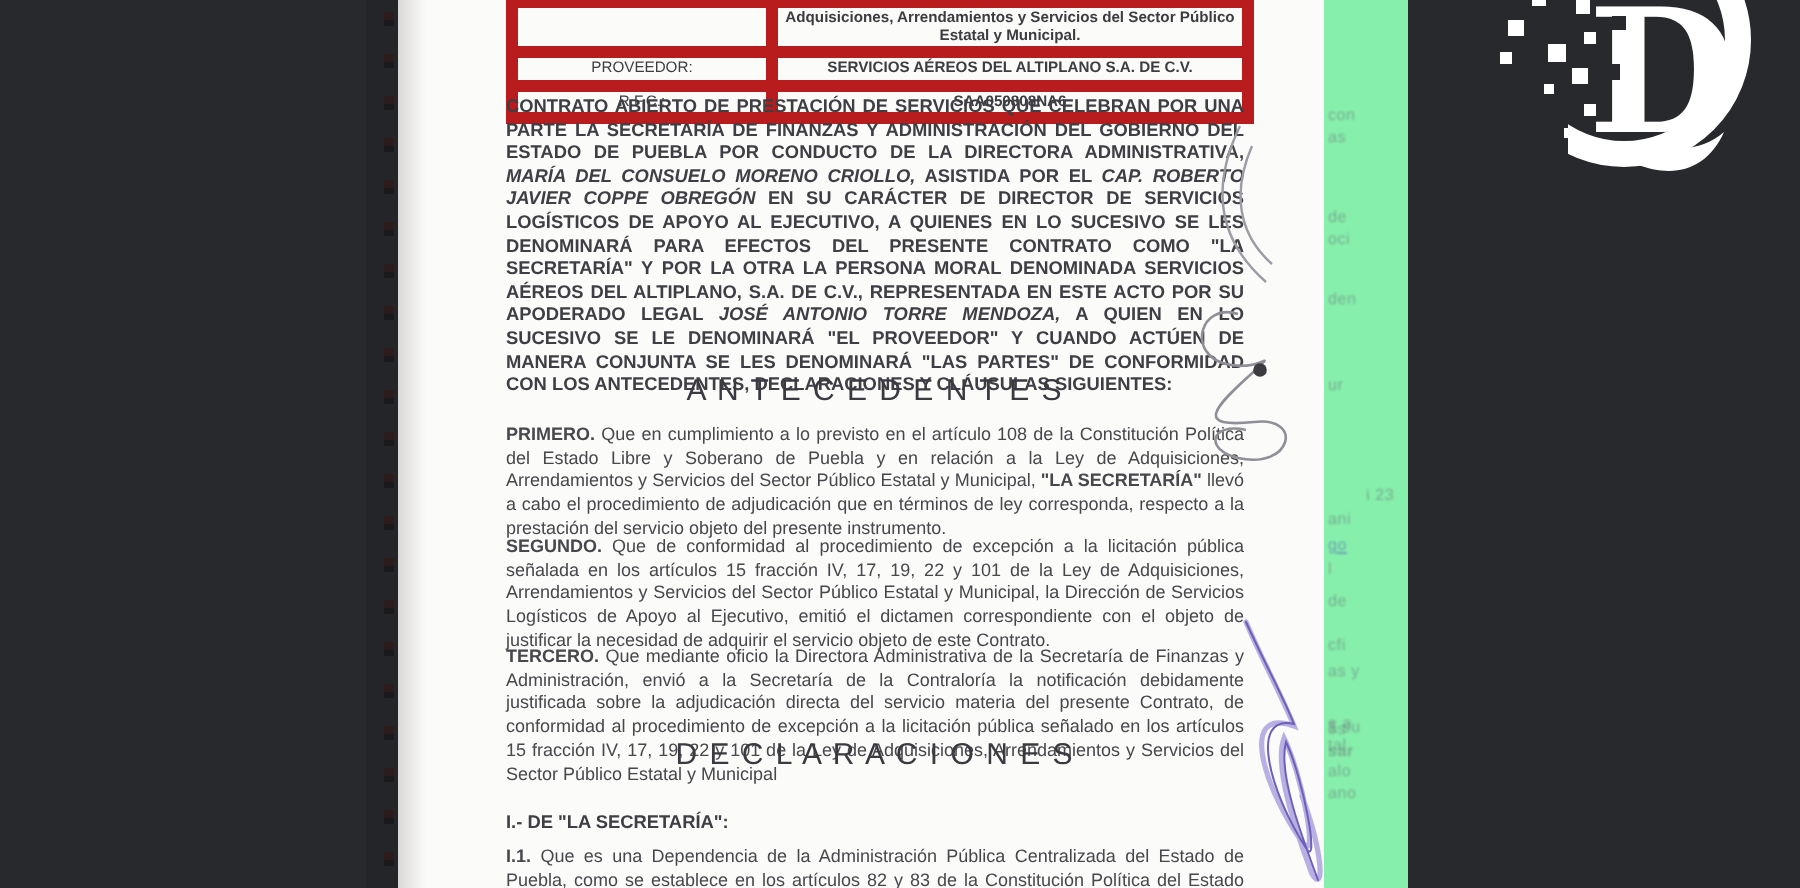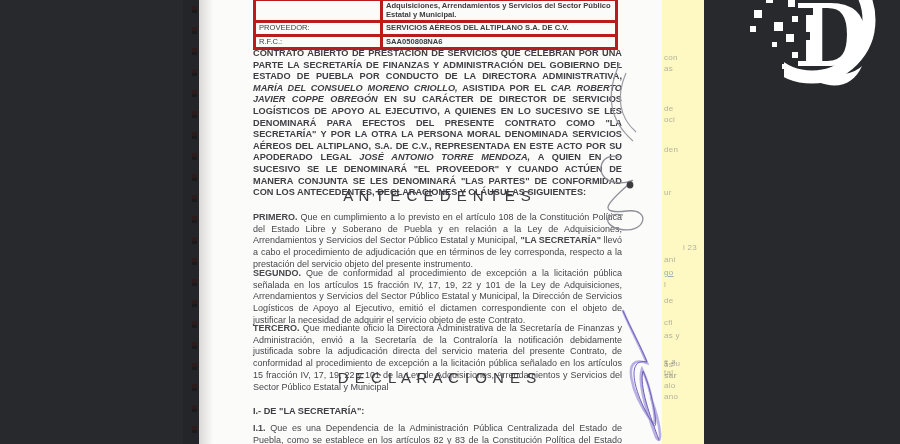--- a/index.html
+++ b/index.html
@@ -9,31 +9,31 @@
   .left-strip{position:absolute;left:183px;top:0;width:16px;height:444px;background:#242529;}
   .left-strip .marks{position:absolute;right:2px;top:0;width:5px;height:444px;
       background:repeating-linear-gradient(180deg,rgba(40,22,22,.0) 0 6px,rgba(46,26,26,.85) 6px 10px,rgba(25,25,28,.9) 10px 13px,rgba(36,37,41,0) 13px 21px);}
   
   .page{position:absolute;left:199px;top:0;width:463px;height:444px;background:#fbfbfa;}
   .page:before{content:"";position:absolute;left:0;top:0;width:14px;height:100%;
       background:linear-gradient(90deg,#d9d8d6,rgba(251,251,250,0));}
   .doc{position:absolute;color:#424247;}
   
   table.hdr{border-collapse:collapse;table-layout:fixed;width:352px;font-size:7.6px;color:#3c3c41;}
-  table.hdr td{border:3px solid #b91c1c;padding:1px 3px;vertical-align:top;line-height:8.6px;}
+  table.hdr td{border:6px solid #b91c1c;padding:1px 3px;vertical-align:top;line-height:8.6px;text-align:center;}
   td.lab{width:118px;font-weight:normal;}
   td.val{width:226px;font-weight:bold;}
   .para{width:369px;text-align:justify;font-size:9px;line-height:11.7px;color:#47474c;}
   .intro{font-weight:bold;font-size:9.2px;line-height:11.6px;color:#3e3e44;}
   .head{width:369px;text-align:center;font-weight:normal;font-size:15px;color:#3a3a40;}
   .sub{font-weight:bold;font-size:9.2px;color:#3e3e44;}
   .seg-i{font-style:italic;}
   .seg-b{font-weight:bold;}
   
-  .right-strip{position:absolute;left:662px;top:0;width:42px;height:444px;background:#fef9c3;}
+  .right-strip{position:absolute;left:662px;top:0;width:42px;height:444px;background:#86efac;}
   .right-strip span{position:absolute;left:2px;font-size:8px;letter-spacing:.3px;
       color:rgba(105,107,116,.5);filter:blur(.4px);white-space:nowrap;}
   .right-strip span.blue{color:rgba(92,112,178,.6);text-decoration:underline;}
   .annot-svg{position:absolute;left:0;top:0;pointer-events:none;}
   .logo{position:absolute;left:748px;top:-30px;}
 </style>
 </head>
 <body>
 
 <div class="stage">

